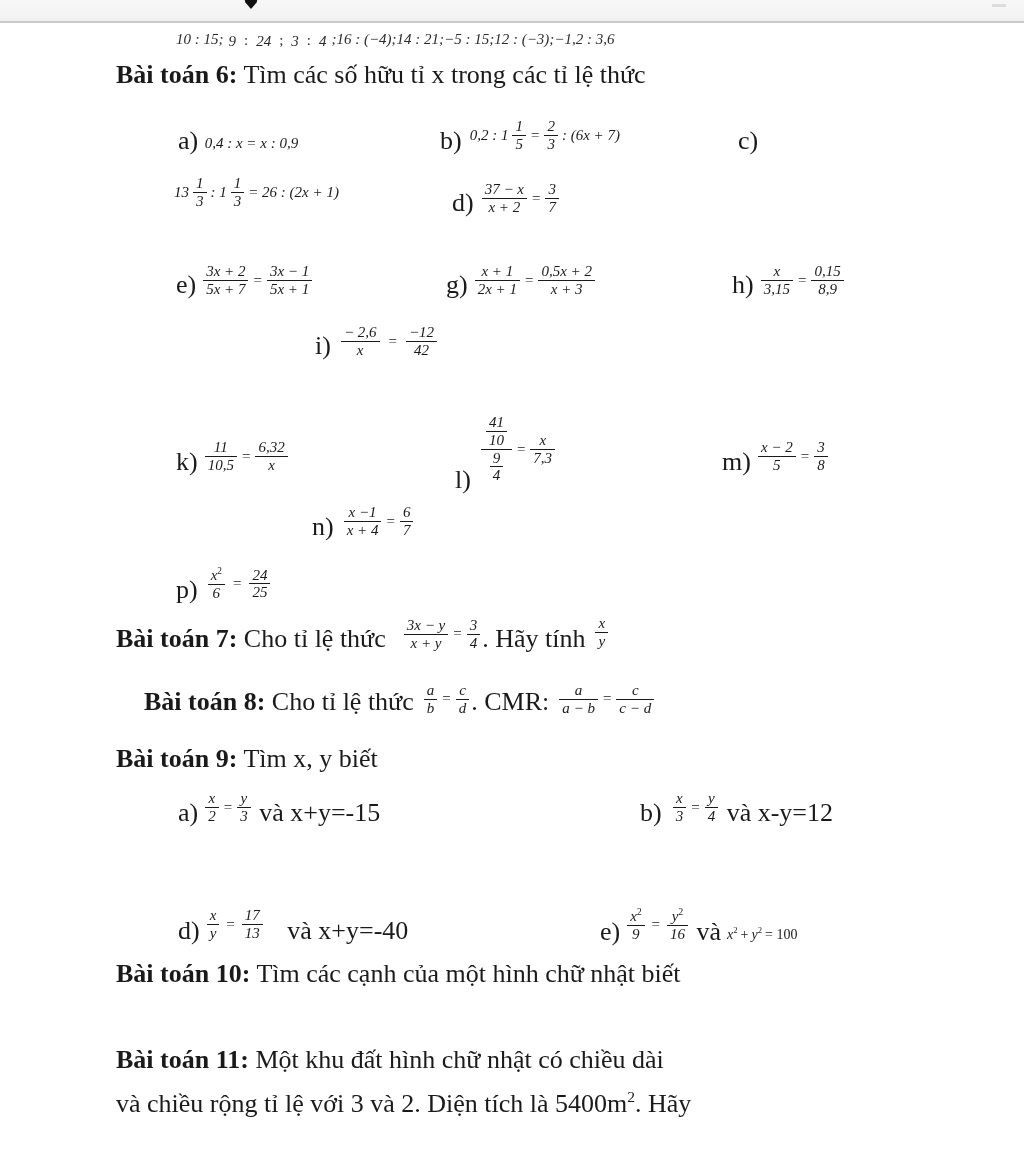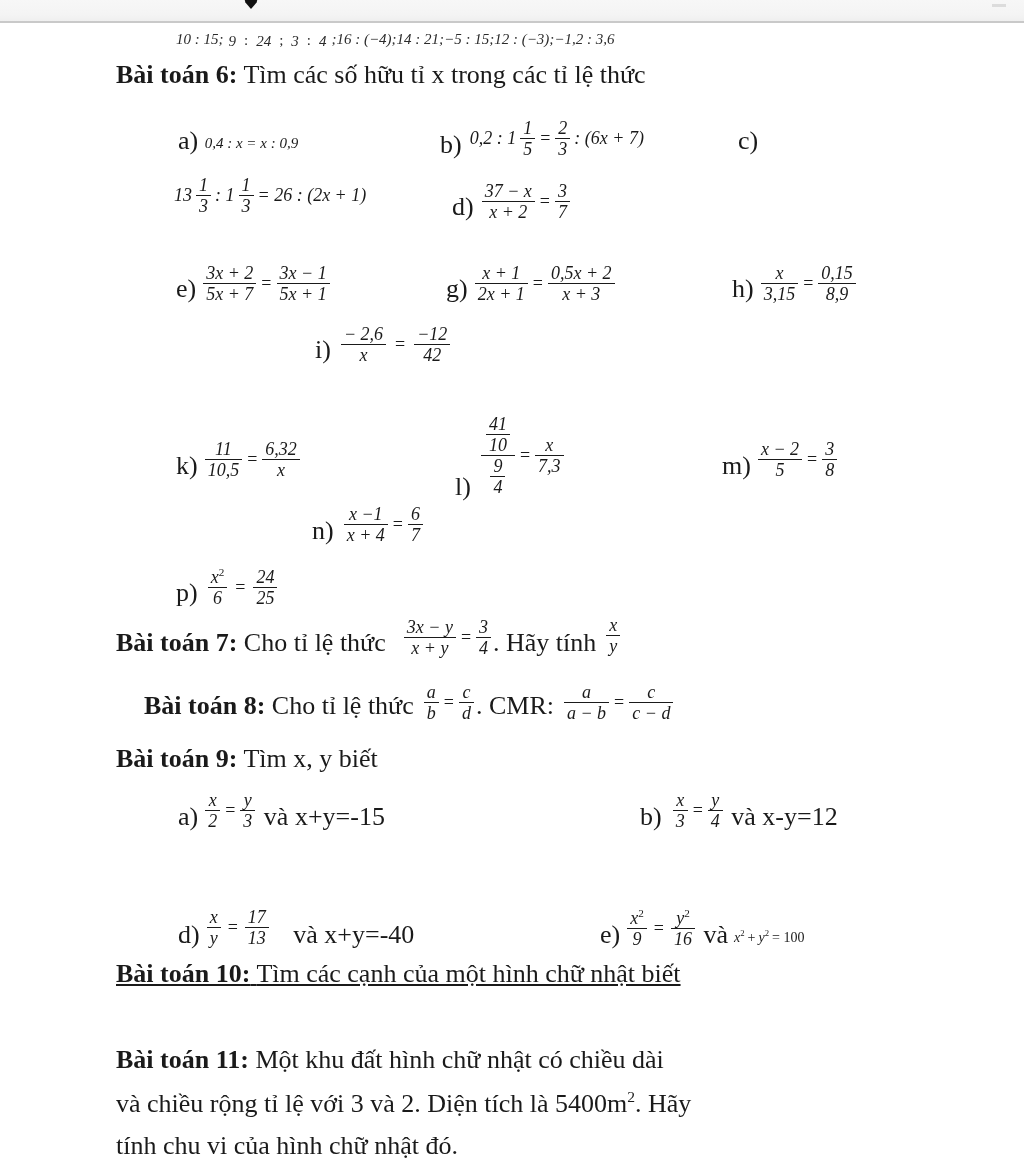--- a/index.html
+++ b/index.html
@@ -62,21 +62,21 @@
     font-size: 26px;
     line-height: 1.05;
   }
   .heading b {
     font-weight: bold;
   }
   .label {
     font-size: 26px;
   }
   .math {
-    font-size: 18px;
+    font-size: 15px;
     font-style: italic;
     display: inline-block;
     vertical-align: middle;
   }
 
   
   .frac {
     display: inline-block;
     vertical-align: middle;
     text-align: center;
@@ -266,29 +266,26 @@
 
   <div class="row label" style="left:600px; top:893px;">
     <span>e)</span><span class="math" style="margin-left:5px; position:relative; top:-9px;">
       <span class="frac"><span class="num"><span>x</span><sup class="expn">2</sup></span><span class="den">9</span></span><span class="op" style="padding:0 5px;">=</span><span class="frac"><span class="num"><span>y</span><sup class="expn">2</sup></span><span class="den">16</span></span>
     </span>
     <span>và</span><span class="math" style="margin-left:6px; font-size:14px;">
       <span>x</span><sup class="expn">2</sup><span class="op">+</span><span>y</span><sup class="expn">2</sup><span class="op">= 100</span>
     </span>
   </div>
 
-  <div class="row heading" style="left:116px; top:937px;text-decoration:underline;">
+  <div class="row heading" style="left:116px; top:937px;">
     <b>Bài toán 10:</b>
     <span>Tìm các cạnh của một hình chữ nhật biết</span>
   </div>
 
   <div class="row heading" style="left:116px; top:1023px;">
     <b>Bài toán 11:</b>
     <span>Một khu đất hình chữ nhật có chiều dài</span>
   </div>
   <div class="row heading" style="left:116px; top:1066px;">
     <span>và chiều rộng tỉ lệ với 3 và 2. Diện tích là 5400m</span><sup class="expn" style="font-size:0.6em;">2</sup><span>. Hãy</span>
   </div>
-  <div class="row heading" style="left:116px; top:1109px;">
-    <span>tính chu vi của hình chữ nhật đó.</span>
-  </div>
 
 </div>
 
 </body></html>

